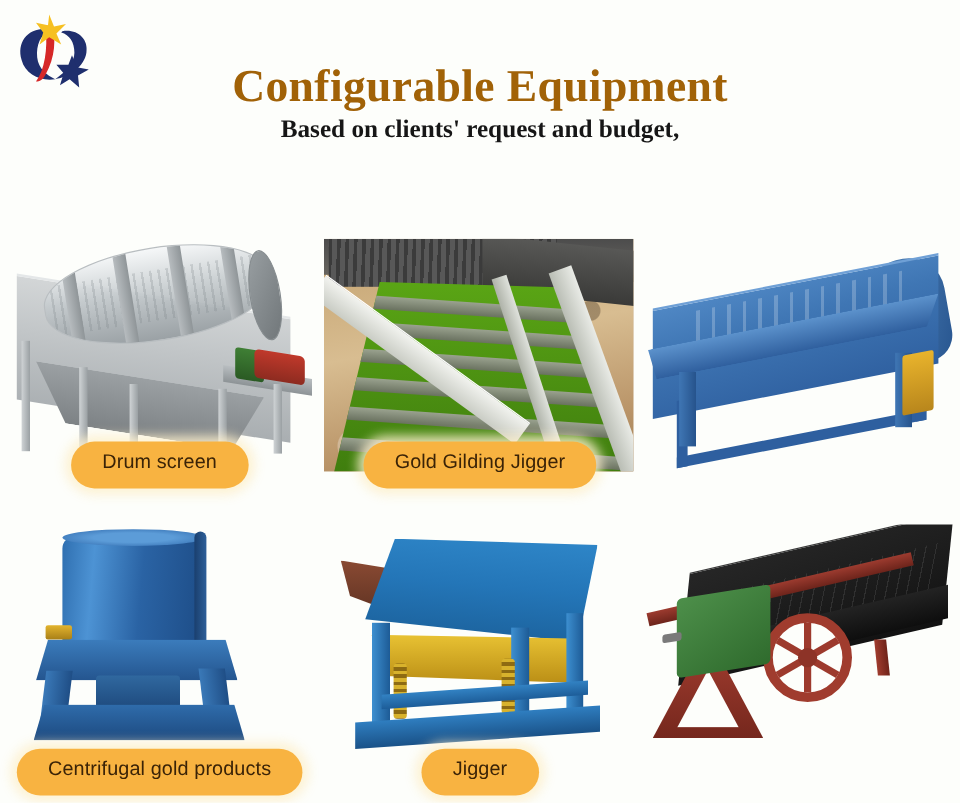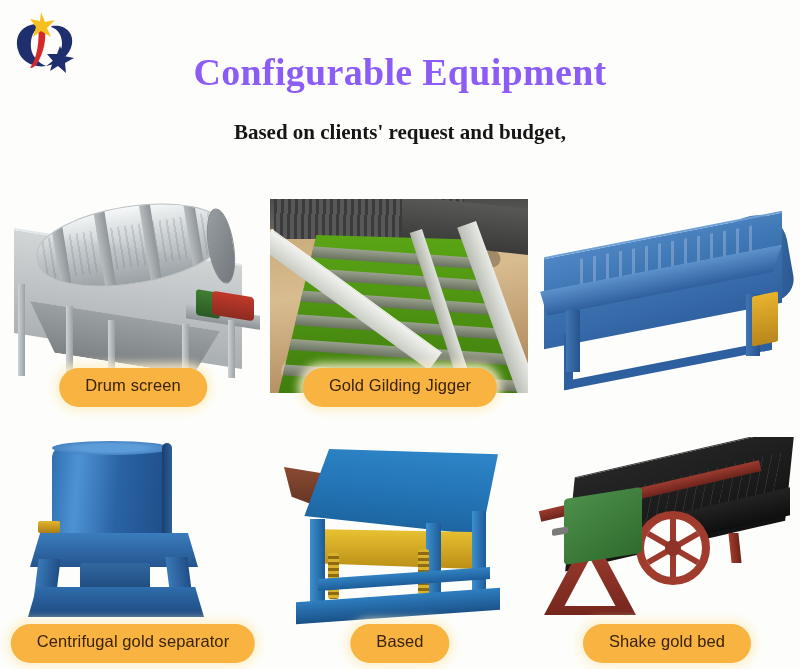--- a/index.html
+++ b/index.html
@@ -18,32 +18,32 @@
 
   
   .logo { position: absolute; left: 8px; top: 6px; width: 72px; height: 74px; }
 
   
   .header { position: absolute; left: 0; top: 52px; width: 800px; text-align: center; }
   .title {
     font-family: "Liberation Serif", serif;
     font-weight: bold;
     font-size: 38px;
-    color: #8b5cf6;
+    color: #a16207;
     letter-spacing: .3px;
     line-height: 1.08;
     text-shadow: 0.6px 0.6px 0 rgba(255,255,255,.85);
   }
   .subtitle {
     font-family: "Liberation Serif", serif;
     font-weight: bold;
     font-size: 21px;
     color: #161616;
     line-height: 1.3;
-    margin-top: 26px;
+    margin-top: 1px;
   }
   .subtitle .l2 { display: block; }
 
   
   .grid {
     position: absolute; left: 0; top: 190px;
     width: 800px; height: 479px;
     display: grid;
     grid-template-columns: 266px 268px 266px;
     grid-template-rows: 239px 240px;
@@ -454,39 +454,39 @@
           <div class="cg-bowl"></div>
           <div class="cg-pipe"></div>
           <div class="cg-yellow"></div>
           <div class="cg-table"></div>
           <div class="cg-mid"></div>
           <div class="cg-legL"></div>
           <div class="cg-legR"></div>
           <div class="cg-base"></div>
         </div>
       </div>
-      <div class="pill">Centrifugal gold separator</div>
+      <div class="pill">Centrifugal gold products</div>
     </div>
 
     <div class="cell r2">
       <div class="photo">
         <div class="stage">
           <div class="jg-hopper2"></div>
           <div class="jg-hopper"></div>
           <div class="jg-body"></div>
           <div class="jg-colL"></div>
           <div class="jg-colM"></div>
           <div class="jg-colR"></div>
           <div class="jg-spring" style="left:62px;  top:116px;"></div>
           <div class="jg-spring" style="left:152px; top:112px;"></div>
           <div class="jg-beam"></div>
           <div class="jg-base"></div>
         </div>
       </div>
-      <div class="pill">Based</div>
+      <div class="pill">Jigger</div>
     </div>
 
     <div class="cell r2">
       <div class="photo">
         <div class="stage">
           <div class="sb-deck">
             <div class="grooves"></div>
           </div>
           <div class="sb-side"></div>
           <div class="sb-rail"></div>
@@ -496,17 +496,16 @@
             <div class="spoke" style="transform:rotate(60deg)"></div>
             <div class="spoke" style="transform:rotate(120deg)"></div>
             <div class="hub"></div>
           </div>
           <div class="sb-motor">
             <div class="shaft"></div>
           </div>
           <div class="sb-legR"></div>
         </div>
       </div>
-      <div class="pill">Shake gold bed</div>
     </div>
 
   </div>
 </div>
 
 </body></html>

